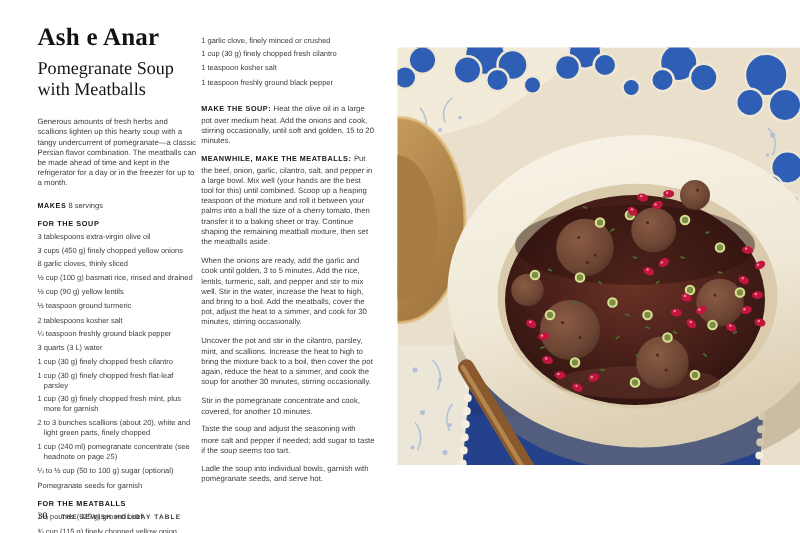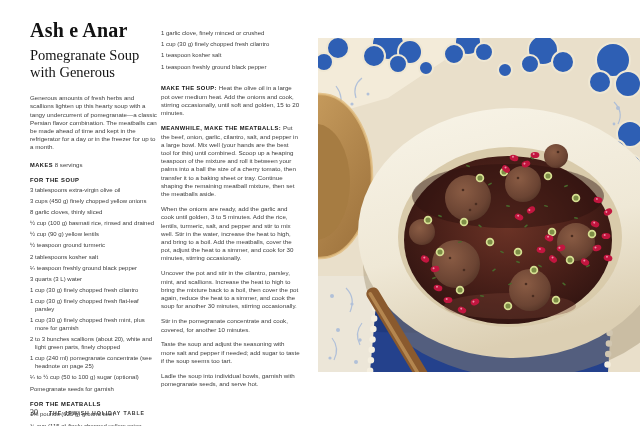--- a/index.html
+++ b/index.html
@@ -36,21 +36,21 @@
   .photo{position:absolute;left:318px;top:38px;width:322px;height:334px;}
   .photo svg{display:block;}
 </style>
 </head>
 <body>
 
 <div class="page">
 
   <div class="col1">
     <h1 class="title">Ash e Anar</h1>
-    <h2 class="subtitle">Pomegranate Soup with Generous</h2>
+    <h2 class="subtitle">Pomegranate Soup with Meatballs</h2>
     <p class="intro">Generous amounts of fresh herbs and scallions lighten up this hearty soup with a tangy undercurrent of pomegranate—a classic Persian flavor combination. The meatballs can be made ahead of time and kept in the refrigerator for a day or in the freezer for up to a month.</p>
     <p class="makes"><span class="lbl">MAKES</span> <span>8 servings</span></p>
 
     <h3 class="ing-head">FOR THE SOUP</h3>
     <ul class="ings">
         <li class="ing">3 tablespoons extra-virgin olive oil</li>
         <li class="ing">3 cups (450 g) finely chopped yellow onions</li>
         <li class="ing">8 garlic cloves, thinly sliced</li>
         <li class="ing">½ cup (100 g) basmati rice, rinsed and drained</li>
         <li class="ing">½ cup (90 g) yellow lentils</li>

